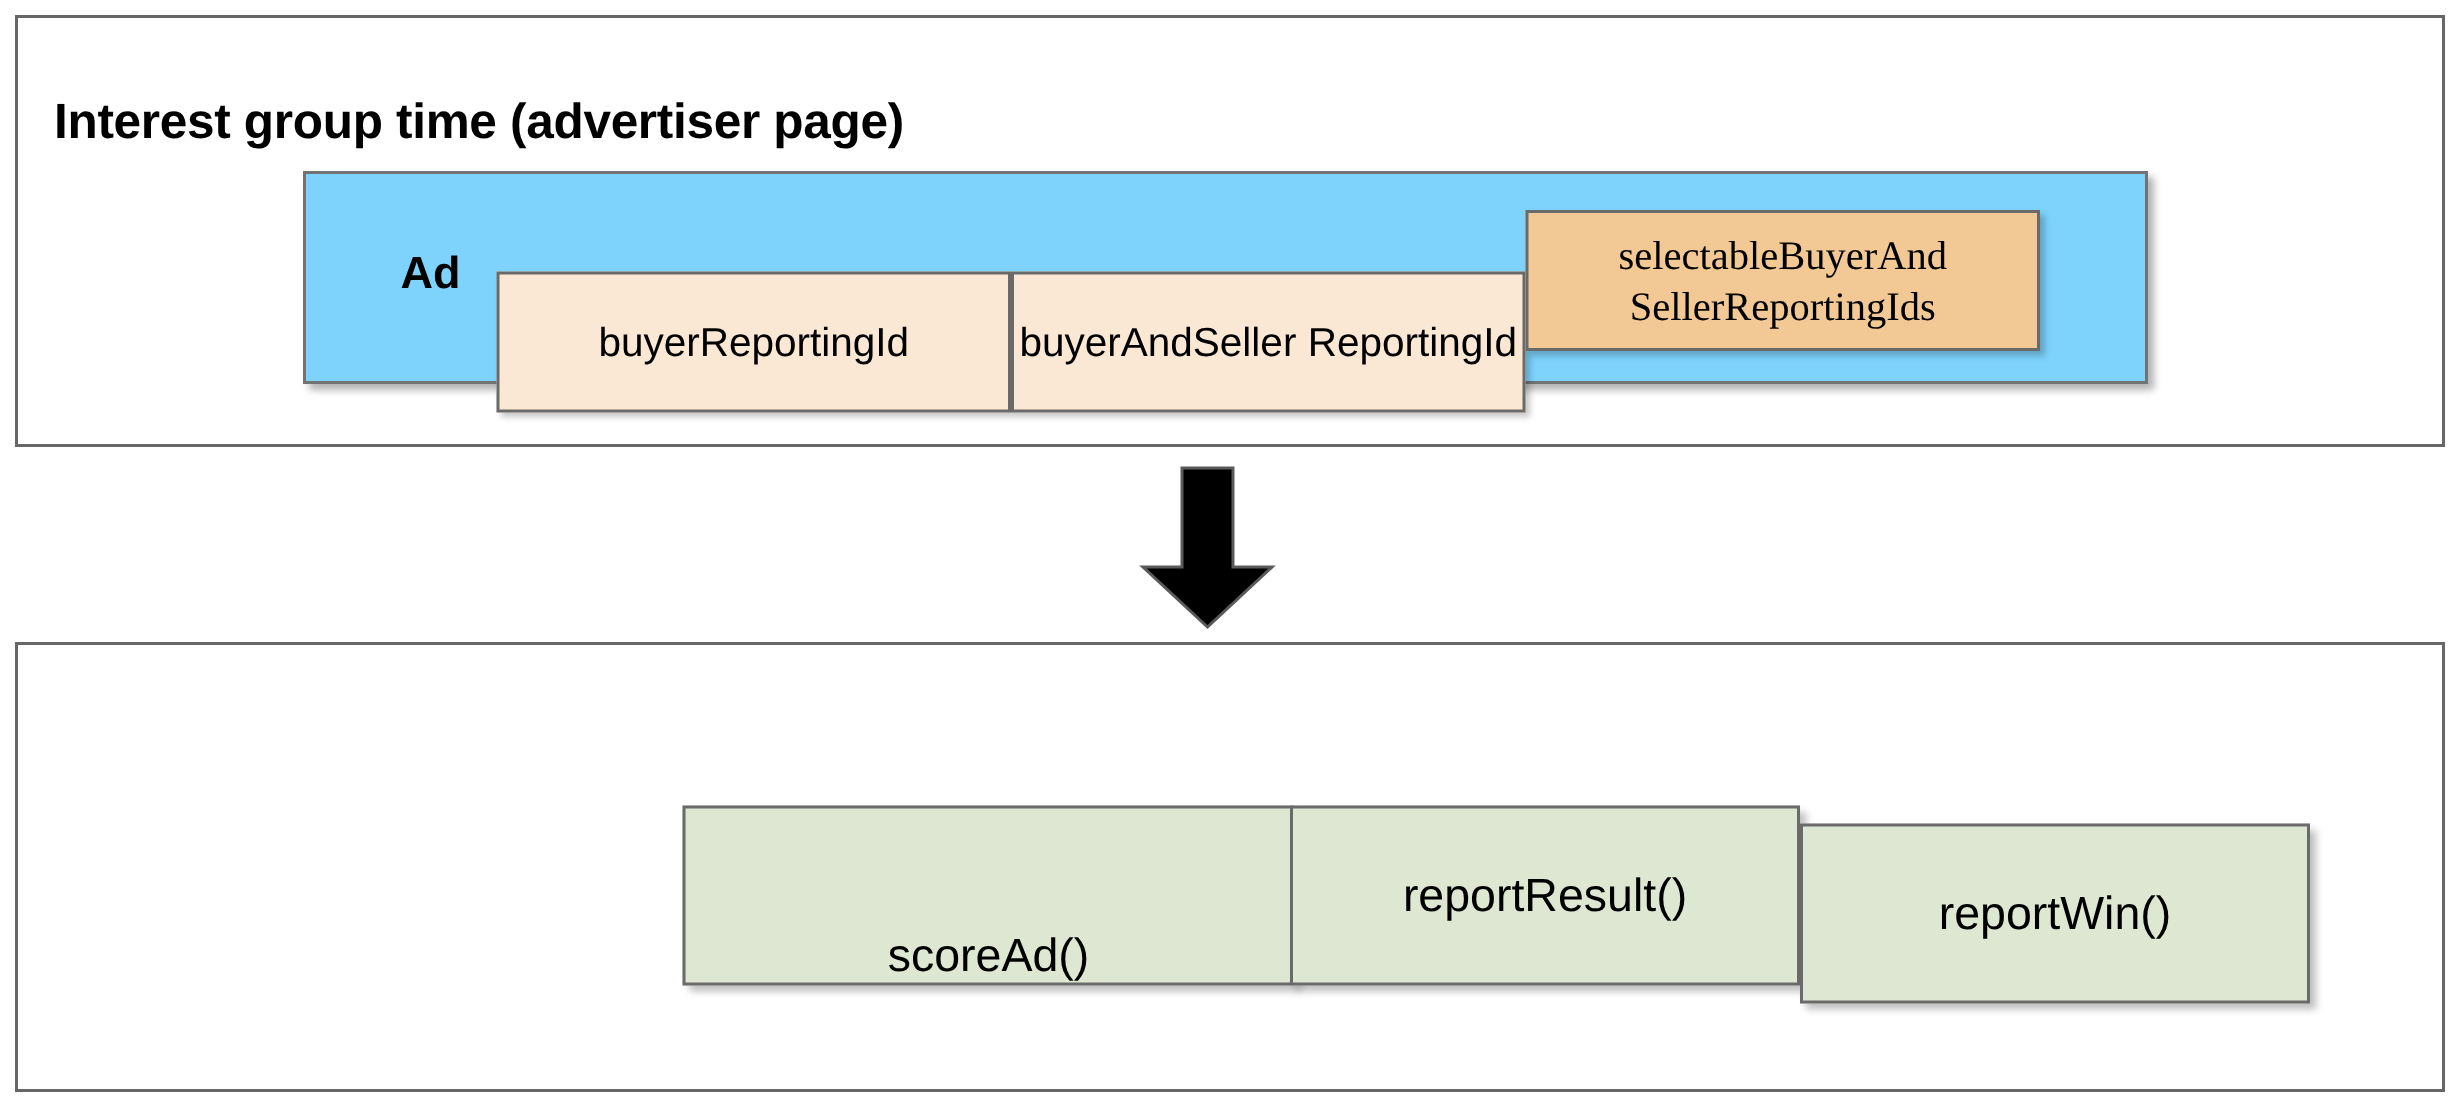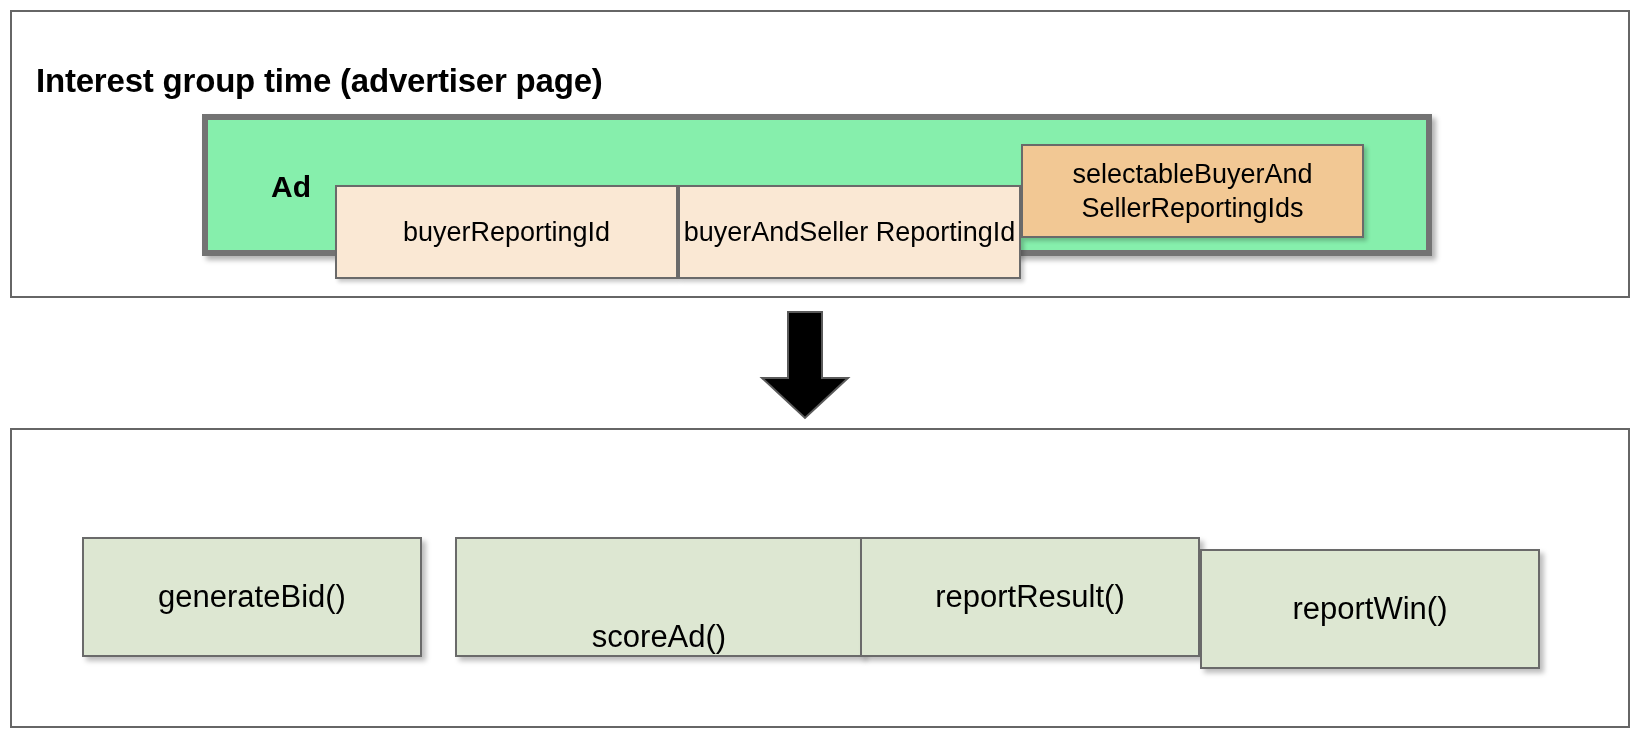--- a/index.html
+++ b/index.html
@@ -53,22 +53,22 @@
     white-space: nowrap;
   }
 
   
   #ad-group {
     position: absolute;
     left: 190px;
     top: 102px;
     width: 1230px;
     height: 142px;
-    background: #86efac;
-    border: 6px solid #737373;
+    background: #7dd3fc;
+    border: 2px solid #737373;
     box-sizing: border-box;
     box-shadow: 4px 4px 5px rgba(0,0,0,0.30);
   }
   #ad-label {
     position: absolute;
     left: 38px;
     top: 50px;
     width: 90px;
     text-align: center;
     font-size: 30px;
@@ -86,21 +86,21 @@
     display: flex;
     align-items: center;
     justify-content: center;
     text-align: center;
     font-size: 27px;
     line-height: 34px;
     color: #000000;
     box-shadow: 3px 3px 4px rgba(0,0,0,0.22);
   }
   .id-box.light { background: #fae8d4; margin-top: 41px; }
-  .id-box.dark  { background: #f2c894; }
+  .id-box.dark  { background: #f2c894; font-family: Liberation Serif, serif; }
 
   #id-box-0 { left: 127px; width: 343px; }
   #id-box-1 { left: 470px; width: 343px; }
   #id-box-2 { left: 813px; width: 343px; }
 
   
   #flow-arrow {
     position: absolute;
     left: 755px;
     top: 310px;
@@ -159,23 +159,20 @@
 
   <div id="flow-arrow">
     <svg viewBox="0 0 100 110" width="100" height="110" aria-hidden="true">
       <polygon points="33,2 67,2 67,68 93,68 50,108 7,68 33,68" fill="#000000" stroke="#5a5a5a" stroke-width="2" stroke-linejoin="miter"></polygon>
     </svg>
   </div>
 
   <section class="panel" id="panel-publisher">
 
 
-    <div class="fn-box" id="fn-box-0">
-      <span>generateBid()</span>
-    </div>
 
     <div class="fn-box" id="fn-box-1">
       <span>scoreAd()</span>
     </div>
 
     <div class="fn-box" id="fn-box-2">
       <span>reportResult()</span>
     </div>
 
     <div class="fn-box" id="fn-box-3">

